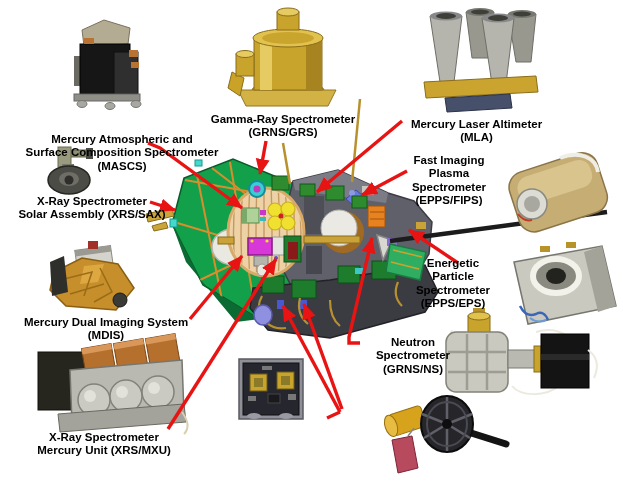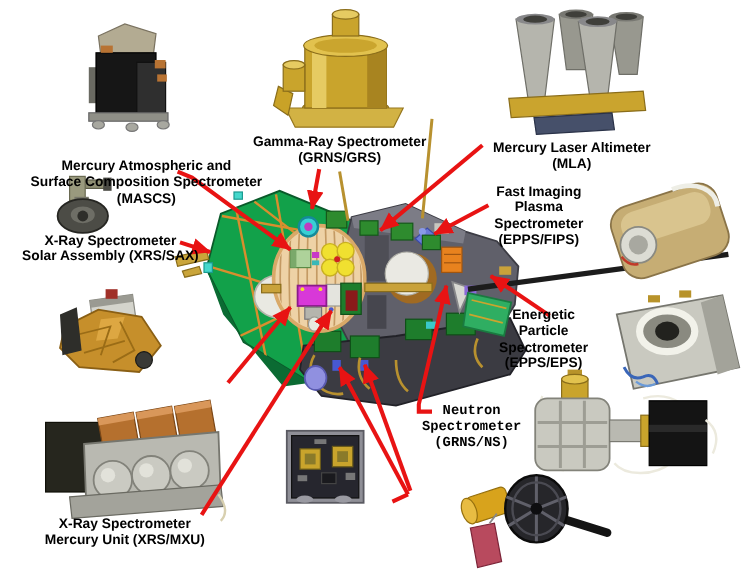--- a/index.html
+++ b/index.html
@@ -348,18 +348,20 @@
   <div class="lbl" style="left:399px; top:154px; width:100px;">Fast Imaging
 Plasma
 Spectrometer
 (EPPS/FIPS)</div>
   <div class="lbl" style="left:8px;   top:195px; width:168px;">X-Ray Spectrometer
 Solar Assembly (XRS/SAX)</div>
   <div class="lbl" style="left:400px; top:257px; width:106px;">Energetic
 Particle
 Spectrometer
 (EPPS/EPS)</div>
-  <div class="lbl" style="left:343px; top:336px; width:100px;font-family:Liberation Mono, monospace;">Neutron
+  <div class="lbl" style="left:10px;  top:316px; width:192px;">Mercury Dual Imaging System
+(MDIS)</div>
+  <div class="lbl" style="left:363px; top:336px; width:100px;">Neutron
 Spectrometer
 (GRNS/NS)</div>
   <div class="lbl" style="left:16px;  top:431px; width:176px;">X-Ray Spectrometer
 Mercury Unit (XRS/MXU)</div>
 </div>
 
 </body></html>

